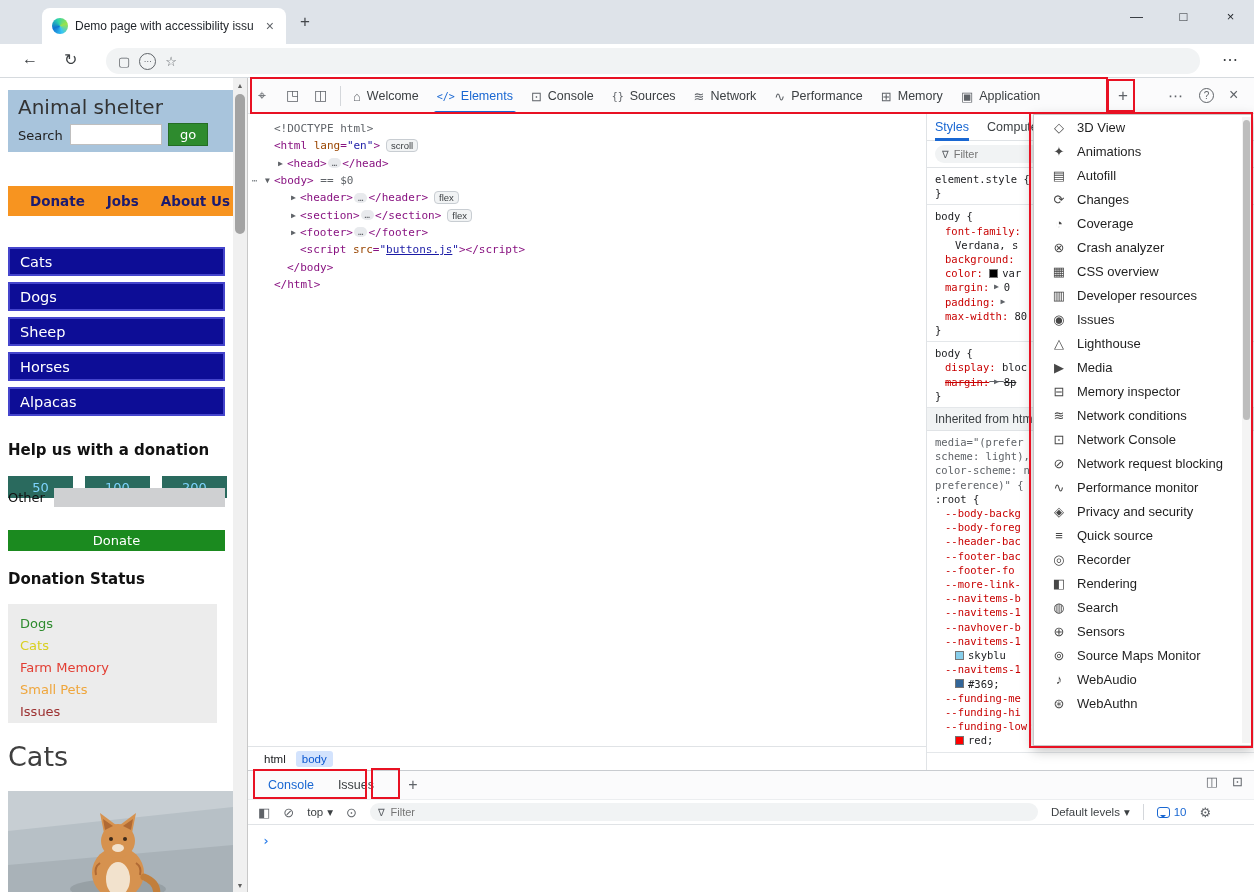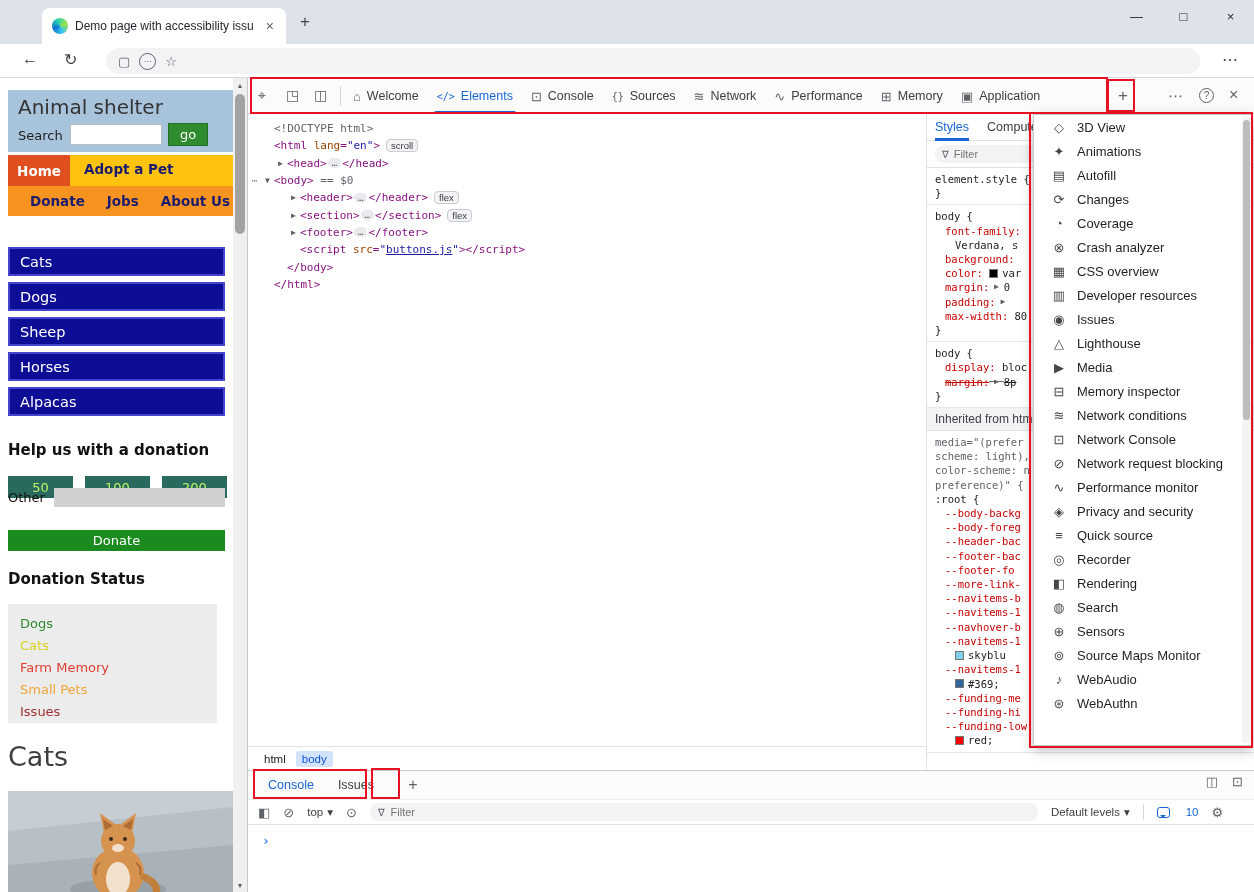--- a/index.html
+++ b/index.html
@@ -31,21 +31,21 @@
 .pg-nav{top:77px;height:61px}
 .pg-nav .row1{position:absolute;left:0;top:0;width:225px;height:31px;background:#fdc30f}
 .pg-nav .row2{position:absolute;left:0;top:31px;width:225px;height:30px;background:#f79420;display:flex;align-items:center;gap:22px;padding-left:22px}
 .nav-item{font-family:"DejaVu Sans",sans-serif;font-size:13.5px;font-weight:bold;color:#1b1b70}
 .nav-home{position:absolute;left:0;top:0;width:62px;height:31px;background:#e04f1f;color:#fff;display:flex;align-items:center;justify-content:center}
 .nav-adopt{position:absolute;left:76px;top:6px}
 .pg-cats{top:169px}
 .cat-btn{width:217px;height:29px;background:#0d0d96;border:2px solid #4545cc;color:#fff;font-family:"DejaVu Sans",sans-serif;font-size:14.5px;display:flex;align-items:center;padding-left:10px;margin-bottom:6px}
 .pg-donhead{top:363px;font-family:"DejaVu Sans",sans-serif;font-size:15px;font-weight:bold;color:#111}
 .pg-amounts{top:398px;display:flex;gap:12px}
-.amt-btn{width:65px;height:22px;background:#2a6a5e;color:#bef264;font-family:"DejaVu Sans",sans-serif;font-size:13px;display:flex;align-items:center;justify-content:center}
+.amt-btn{width:65px;height:22px;background:#2a6a5e;color:#7dd3fc;font-family:"DejaVu Sans",sans-serif;font-size:13px;display:flex;align-items:center;justify-content:center}
 .pg-other{top:410px;height:20px}
 .pg-other .lb{position:absolute;left:0;top:2px;font-family:"DejaVu Sans",sans-serif;font-size:13px;color:#111}
 .pg-other input{position:absolute;left:46px;top:0;width:171px;height:19px;background:#cfd0d2;border:none}
 .pg-donate{top:452px;width:217px;height:21px;background:#1b8a1f;color:#fff;font-family:"DejaVu Sans",sans-serif;font-size:13px;display:flex;align-items:center;justify-content:center}
 .pg-stathead{top:492px;font-family:"DejaVu Sans",sans-serif;font-size:15px;font-weight:bold;color:#111}
 .pg-statbox{top:526px;width:209px;height:119px;background:#ececec;padding:9px 0 0 12px}
 .stat-item{font-family:"DejaVu Sans",sans-serif;font-size:13px;line-height:22px}
 .pg-h1{top:663px;font-family:"DejaVu Sans",sans-serif;font-size:27px;color:#3f3f3f}
 .pg-img{top:713px;width:225px;height:101px;overflow:hidden}
 .pg-scroll{position:absolute;right:0;top:0;width:14px;height:814px;background:#f0f0f0}
@@ -115,21 +115,21 @@
 .dw-tab.on::after{content:"";position:absolute;left:2px;right:2px;bottom:0;height:2.5px;background:#1967d2}
 .dw-plus{width:22px;height:22px;display:flex;align-items:center;justify-content:center;font-size:16px;color:#5f6368;margin-left:8px}
 .dw-right{position:absolute;right:12px;top:3px;display:flex;gap:14px;font-size:13px;color:#5f6368}
 .dw-bar{height:26px;border-top:1px solid #eceef0;border-bottom:1px solid #e0e3e6;display:flex;align-items:center;padding:0 10px;gap:13px}
 .dw-ic{color:#5f6368;font-size:13px}
 .dw-top{display:flex;align-items:center;gap:4px;font-size:11.5px;color:#3c4043}
 .dw-filter{flex:1;height:18px;background:#f1f3f4;border-radius:9px;display:flex;align-items:center;padding:0 8px;gap:6px;max-width:668px}
 .dw-filter input{border:none;background:transparent;outline:none;font-size:11px;color:#202124;width:200px}
 .dw-levels{display:flex;align-items:center;gap:4px;font-size:11.5px;color:#3c4043}
 .dw-div{width:1px;height:16px;background:#d4d7db}
-.dw-count{display:flex;align-items:center;gap:16px;color:#1967d2;font-size:11.5px}
+.dw-count{display:flex;align-items:center;gap:4px;color:#1967d2;font-size:11.5px}
 .bubble{width:13px;height:11px;border:1.6px solid #1967d2;border-radius:3px;position:relative}
 .bubble::after{content:"";position:absolute;left:2px;bottom:-4px;border:3px solid transparent;border-top-color:#1967d2}
 .dw-console{height:66px;padding:8px 0 0 14px}
 .dw-prompt{color:#2b7de9;font-size:13px;font-weight:bold;font-family:"DejaVu Sans Mono",monospace}
 
 .menu{position:absolute;left:1032px;top:114px;width:220px;height:632px;background:#fff;border:1px solid #c9c9c9;box-shadow:0 4px 12px rgba(0,0,0,.28);z-index:40;overflow:hidden}
 .menu-title{font-size:13px;font-weight:bold;color:#1f1f1f;padding:10px 16px 6px}
 .menu-item{height:24px;display:flex;align-items:center;padding-left:16px;gap:9px}
 .mi-ico{width:18px;text-align:center;color:#474747;font-size:13px}
 .mi-lb{font-size:13px;color:#1f1f1f}
@@ -173,24 +173,20 @@
 
 <div class="webpage">
   <div class="pg pg-header">
     <div class="pg-title">Animal shelter</div>
     <div class="pg-search-lb">Search</div>
     <input class="pg-search-in" style="">
     <div class="pg-go">go</div>
   </div>
 
   <div class="pg pg-nav">
-    <div class="row1" id="nav1">
-        <span class="nav-item nav-home">Home</span>
-        <span class="nav-item nav-adopt">Adopt a Pet</span>
-      </div>
     <div class="row2" id="nav2">
         <span class="nav-item">Donate</span>
         <span class="nav-item">Jobs</span>
         <span class="nav-item">About Us</span>
       </div>
   </div>
 
   <div class="pg pg-cats" id="cats">
       <div class="cat-btn">Cats</div>
       <div class="cat-btn">Dogs</div>

